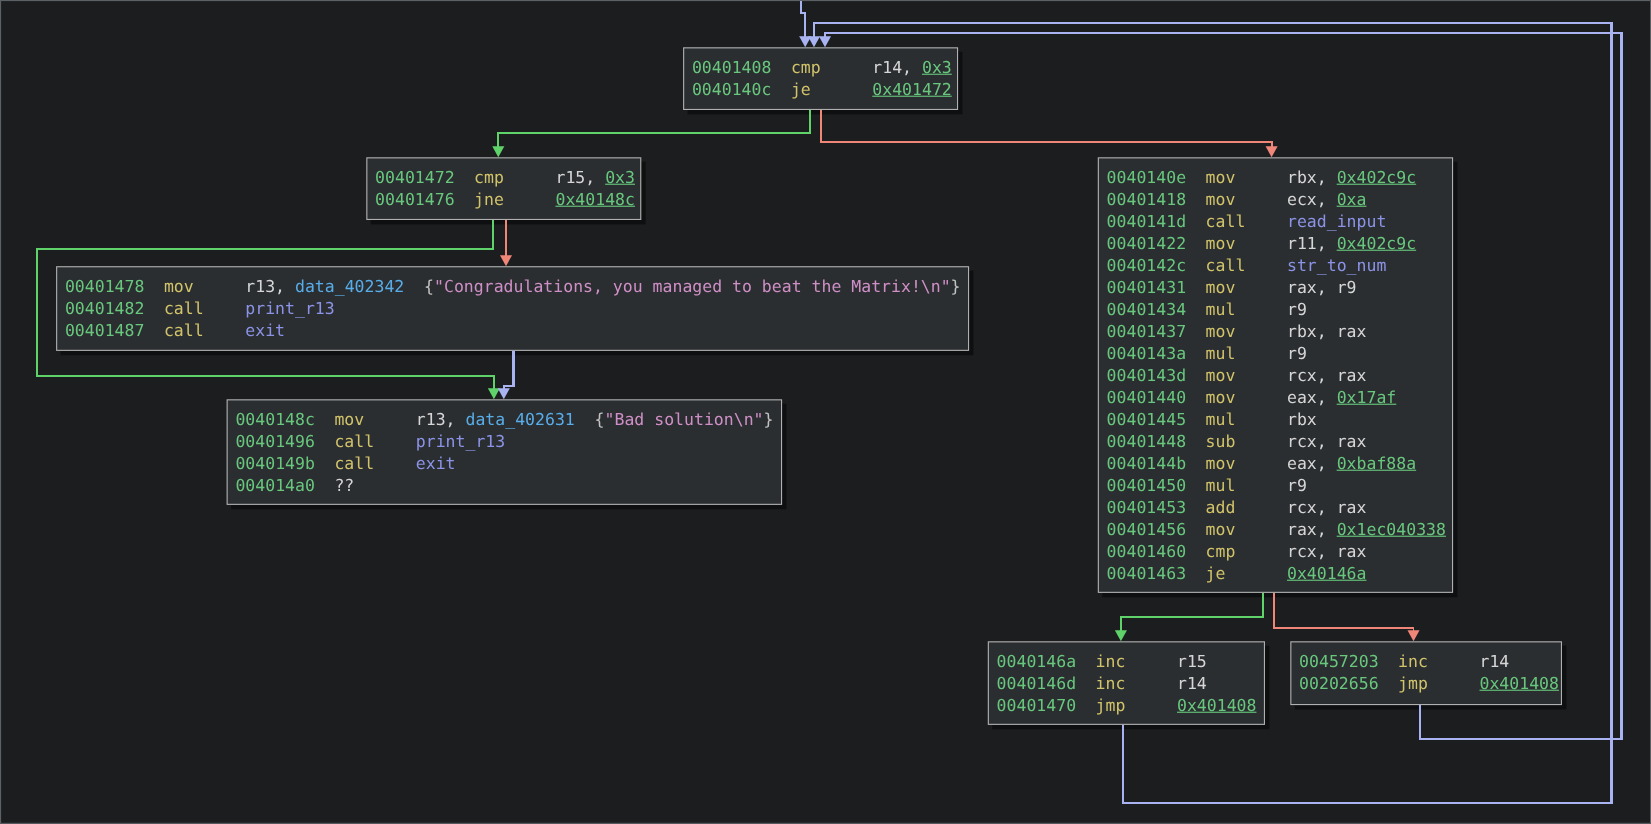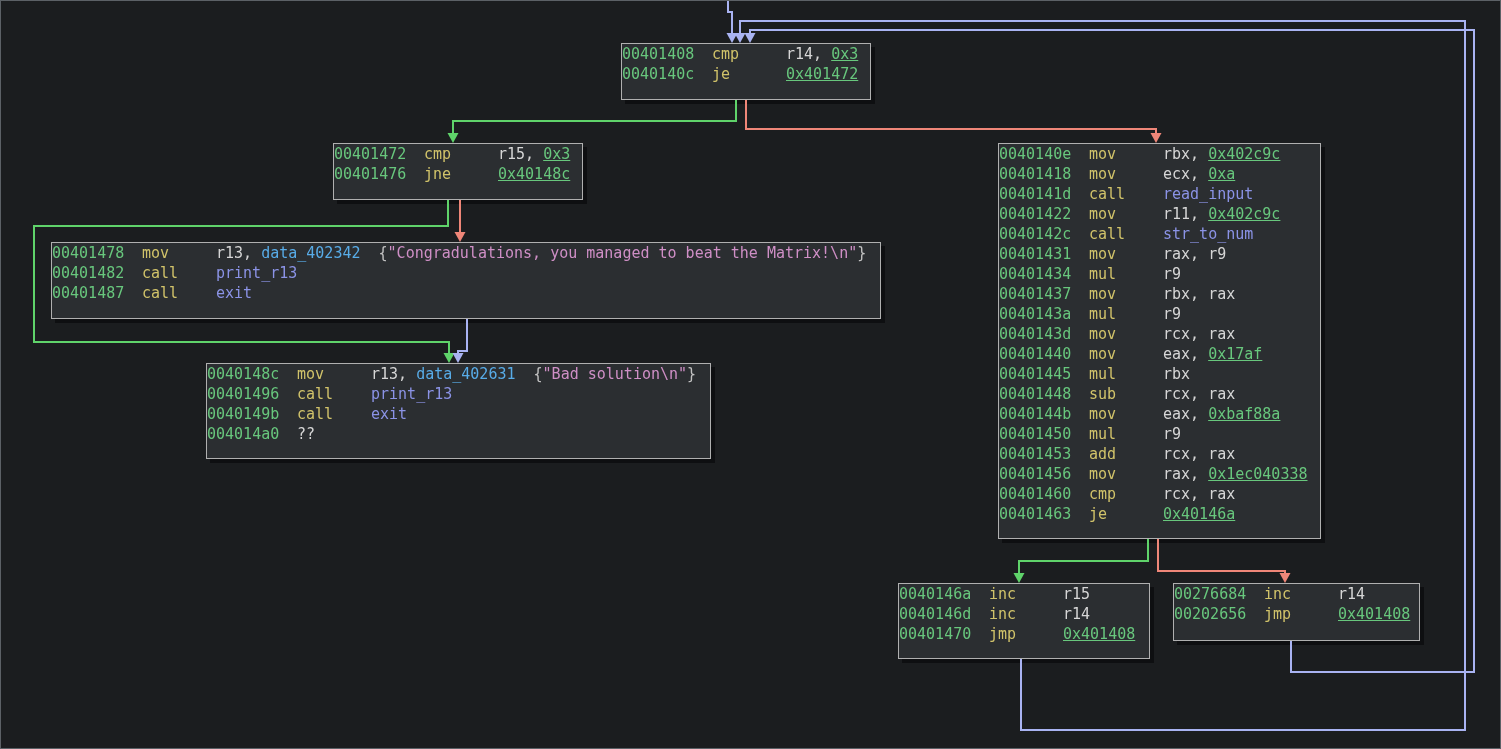--- a/index.html
+++ b/index.html
@@ -13,20 +13,21 @@
     font-family:"DejaVu Sans Mono","Liberation Mono",monospace;
     font-size:15px;
   }
   #edges{position:absolute;left:0;top:0;z-index:3;pointer-events:none;}
   .block{
     position:absolute;
     box-sizing:border-box;
     background:var(--block-bg);
     border:1px solid var(--block-border);
     box-shadow:4px 4px 0 0 var(--block-shadow);
+    padding:7px;
     z-index:2;
     white-space:pre;
   }
   .row{display:flex;height:20px;line-height:20px;white-space:pre;}
   .addr{width:90px;flex:0 0 auto;color:var(--addr);}
   .mnem{width:74px;flex:0 0 auto;color:var(--mnemonic);}
   .mnem.unknown{color:var(--plain);}
   .ops{white-space:pre;}
   .tk-plain{color:var(--plain);}
   .tk-imm{color:var(--imm);text-decoration:underline;}
@@ -39,21 +40,21 @@
 <body>
 
 <div id="canvas">
   <div id="blocks">
       <div class="block" style="left: 620px; top: 42px; width: 250px; height: 57px;"><div class="row"><span class="addr">00401408</span><span class="mnem">cmp</span><span class="ops"><span class="tk-plain">r14, </span><span class="tk-imm">0x3</span></span></div><div class="row"><span class="addr">0040140c</span><span class="mnem">je</span><span class="ops"><span class="tk-imm">0x401472</span></span></div></div>
       <div class="block" style="left: 332px; top: 142px; width: 250px; height: 57px;"><div class="row"><span class="addr">00401472</span><span class="mnem">cmp</span><span class="ops"><span class="tk-plain">r15, </span><span class="tk-imm">0x3</span></span></div><div class="row"><span class="addr">00401476</span><span class="mnem">jne</span><span class="ops"><span class="tk-imm">0x40148c</span></span></div></div>
       <div class="block" style="left: 50px; top: 241px; width: 830px; height: 77px;"><div class="row"><span class="addr">00401478</span><span class="mnem">mov</span><span class="ops"><span class="tk-plain">r13, </span><span class="tk-data">data_402342</span><span class="tk-plain">  </span><span class="tk-brace">{</span><span class="tk-str">"Congradulations, you managed to beat the Matrix!\n"</span><span class="tk-brace">}</span></span></div><div class="row"><span class="addr">00401482</span><span class="mnem">call</span><span class="ops"><span class="tk-call">print_r13</span></span></div><div class="row"><span class="addr">00401487</span><span class="mnem">call</span><span class="ops"><span class="tk-call">exit</span></span></div></div>
       <div class="block" style="left: 205px; top: 362px; width: 505px; height: 96px;"><div class="row"><span class="addr">0040148c</span><span class="mnem">mov</span><span class="ops"><span class="tk-plain">r13, </span><span class="tk-data">data_402631</span><span class="tk-plain">  </span><span class="tk-brace">{</span><span class="tk-str">"Bad solution\n"</span><span class="tk-brace">}</span></span></div><div class="row"><span class="addr">00401496</span><span class="mnem">call</span><span class="ops"><span class="tk-call">print_r13</span></span></div><div class="row"><span class="addr">0040149b</span><span class="mnem">call</span><span class="ops"><span class="tk-call">exit</span></span></div><div class="row"><span class="addr">004014a0</span><span class="mnem unknown">??</span><span class="ops"></span></div></div>
       <div class="block" style="left: 997px; top: 142px; width: 323px; height: 396px;"><div class="row"><span class="addr">0040140e</span><span class="mnem">mov</span><span class="ops"><span class="tk-plain">rbx, </span><span class="tk-imm">0x402c9c</span></span></div><div class="row"><span class="addr">00401418</span><span class="mnem">mov</span><span class="ops"><span class="tk-plain">ecx, </span><span class="tk-imm">0xa</span></span></div><div class="row"><span class="addr">0040141d</span><span class="mnem">call</span><span class="ops"><span class="tk-call">read_input</span></span></div><div class="row"><span class="addr">00401422</span><span class="mnem">mov</span><span class="ops"><span class="tk-plain">r11, </span><span class="tk-imm">0x402c9c</span></span></div><div class="row"><span class="addr">0040142c</span><span class="mnem">call</span><span class="ops"><span class="tk-call">str_to_num</span></span></div><div class="row"><span class="addr">00401431</span><span class="mnem">mov</span><span class="ops"><span class="tk-plain">rax, r9</span></span></div><div class="row"><span class="addr">00401434</span><span class="mnem">mul</span><span class="ops"><span class="tk-plain">r9</span></span></div><div class="row"><span class="addr">00401437</span><span class="mnem">mov</span><span class="ops"><span class="tk-plain">rbx, rax</span></span></div><div class="row"><span class="addr">0040143a</span><span class="mnem">mul</span><span class="ops"><span class="tk-plain">r9</span></span></div><div class="row"><span class="addr">0040143d</span><span class="mnem">mov</span><span class="ops"><span class="tk-plain">rcx, rax</span></span></div><div class="row"><span class="addr">00401440</span><span class="mnem">mov</span><span class="ops"><span class="tk-plain">eax, </span><span class="tk-imm">0x17af</span></span></div><div class="row"><span class="addr">00401445</span><span class="mnem">mul</span><span class="ops"><span class="tk-plain">rbx</span></span></div><div class="row"><span class="addr">00401448</span><span class="mnem">sub</span><span class="ops"><span class="tk-plain">rcx, rax</span></span></div><div class="row"><span class="addr">0040144b</span><span class="mnem">mov</span><span class="ops"><span class="tk-plain">eax, </span><span class="tk-imm">0xbaf88a</span></span></div><div class="row"><span class="addr">00401450</span><span class="mnem">mul</span><span class="ops"><span class="tk-plain">r9</span></span></div><div class="row"><span class="addr">00401453</span><span class="mnem">add</span><span class="ops"><span class="tk-plain">rcx, rax</span></span></div><div class="row"><span class="addr">00401456</span><span class="mnem">mov</span><span class="ops"><span class="tk-plain">rax, </span><span class="tk-imm">0x1ec040338</span></span></div><div class="row"><span class="addr">00401460</span><span class="mnem">cmp</span><span class="ops"><span class="tk-plain">rcx, rax</span></span></div><div class="row"><span class="addr">00401463</span><span class="mnem">je</span><span class="ops"><span class="tk-imm">0x40146a</span></span></div></div>
       <div class="block" style="left: 897px; top: 582px; width: 252px; height: 76px;"><div class="row"><span class="addr">0040146a</span><span class="mnem">inc</span><span class="ops"><span class="tk-plain">r15</span></span></div><div class="row"><span class="addr">0040146d</span><span class="mnem">inc</span><span class="ops"><span class="tk-plain">r14</span></span></div><div class="row"><span class="addr">00401470</span><span class="mnem">jmp</span><span class="ops"><span class="tk-imm">0x401408</span></span></div></div>
-      <div class="block" style="left: 1172px; top: 582px; width: 247px; height: 58px;"><div class="row"><span class="addr">00276684</span><span class="mnem">inc</span><span class="ops"><span class="tk-plain">r14</span></span></div><div class="row"><span class="addr">00202656</span><span class="mnem">jmp</span><span class="ops"><span class="tk-imm">0x401408</span></span></div></div>
+      <div class="block" style="left: 1172px; top: 582px; width: 247px; height: 58px;"><div class="row"><span class="addr">00457203</span><span class="mnem">inc</span><span class="ops"><span class="tk-plain">r14</span></span></div><div class="row"><span class="addr">00202656</span><span class="mnem">jmp</span><span class="ops"><span class="tk-imm">0x401408</span></span></div></div>
     </div>
   <svg id="edges" width="1501" height="749">
       <g>
         <polyline points="727,0 727,11 731,11 731,37" fill="none" stroke="var(--edge-uncond)" stroke-width="2.2" shape-rendering="crispEdges"></polyline>
         <polygon points="725.5,32 736.5,32 731,42" fill="var(--edge-uncond)"></polygon>
       </g>
       <g>
         <polyline points="735,99 735,120 452,120 452,137" fill="none" stroke="var(--edge-true)" stroke-width="1.7" shape-rendering="crispEdges"></polyline>
         <polygon points="446.5,132 457.5,132 452,142" fill="var(--edge-true)"></polygon>
       </g>

